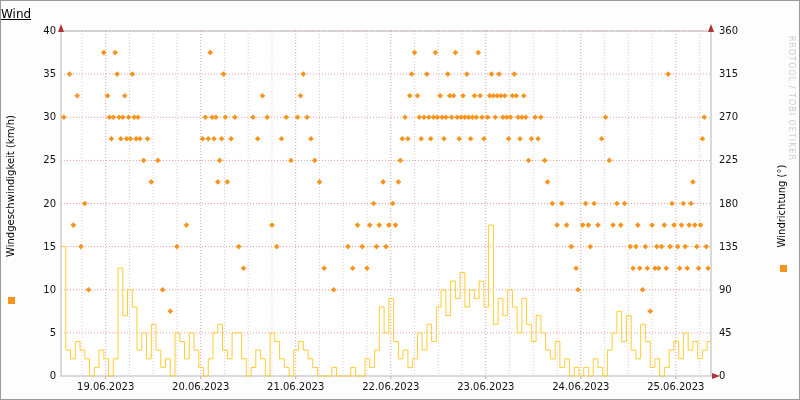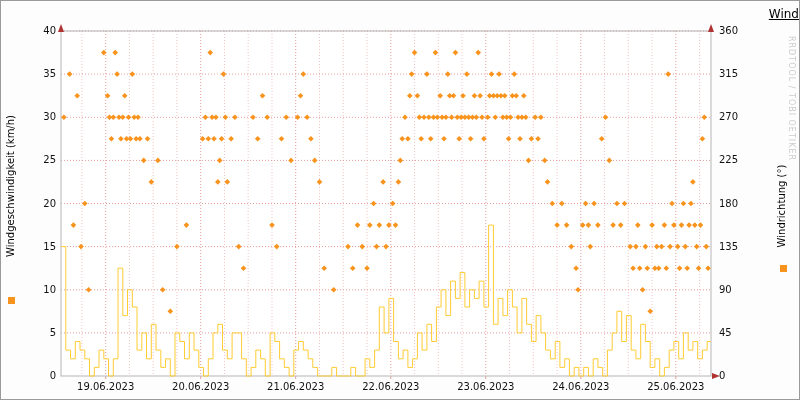--- a/index.html
+++ b/index.html
@@ -2,21 +2,21 @@
 <html><head>
 <meta charset="utf-8">
 <style>
   html,body{margin:0;padding:0;background:#ffffff;}
   .frame{
     position:relative;width:800px;height:400px;box-sizing:border-box;
     background:#fdfdfd;border:1px solid #9a9a9a;overflow:hidden;
     font-family:"DejaVu Sans","Liberation Sans",sans-serif;
   }
   .title{
-    position:absolute;left:0;top:6px;width:100%;text-align:right;
+    position:absolute;left:0;top:6px;width:100%;text-align:left;
     font-size:12px;color:#000;text-decoration:underline;
   }
   .ylabel{
     position:absolute;font-size:10px;color:#000;white-space:nowrap;
     transform-origin:0 0;transform:rotate(-90deg) translateX(-50%);
   }
   .ylabel.left{left:4px;top:185px;}
   .ylabel.right{left:775px;top:205px;}
   .swatch{position:absolute;width:7px;height:7px;}
   .swatch.left{left:7px;top:296px;}

